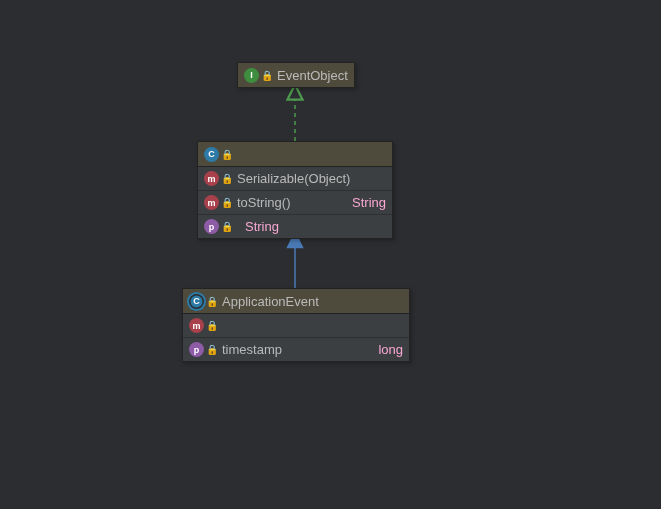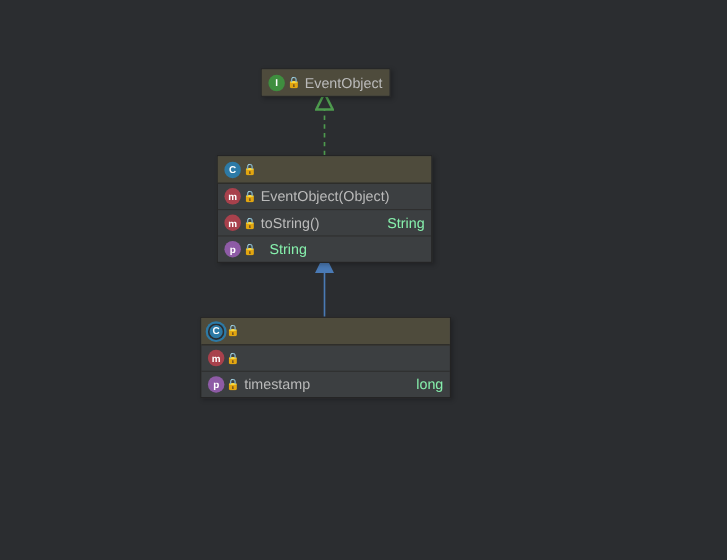--- a/index.html
+++ b/index.html
@@ -2,21 +2,21 @@
 <html><head>
 <meta charset="utf-8">
 <style>
   html,body{margin:0;padding:0;width:661px;height:509px;background:#2b2d30;font-family:"Segoe UI",Arial,sans-serif;font-size:13px;color:#bababa;overflow:hidden}
   .canvas{position:relative;width:661px;height:509px}
   .node{position:absolute;background:#3c3f41;border:1px solid #232323;box-shadow:2px 2px 4px rgba(0,0,0,.25)}
   .title{display:flex;align-items:center;height:24px;padding:0 6px;background:#4e4b3c;border-bottom:1px solid #232323}
   .row{display:flex;align-items:center;height:23px;padding:0 6px;border-bottom:1px solid #2f2f2f}
   .row:last-child{border-bottom:none}
   .name{flex:1;white-space:nowrap;overflow:hidden}
-  .type{color:#86efac;padding-left:8px}
+  .type{color:#f9a8d4;padding-left:8px}
   .badge{display:inline-flex;align-items:center;justify-content:center;width:15px;height:15px;border-radius:50%;font-size:9px;font-weight:bold;color:#fff;margin-right:2px}
   .b-i{background:#3f8e3f}
   .b-c{background:#2d7aa6}
   .b-m{background:#a8414c}
   .b-p{background:#8e5ba6}
   .lock{display:inline-block;width:12px;text-align:center;color:#c0a355;font-size:10px;margin-right:4px}
   svg.arrows{position:absolute;left:0;top:0;width:661px;height:509px;pointer-events:none}
 </style>
 </head>
 <body>
@@ -45,40 +45,41 @@
   </div>
 
   <div class="node" style="left:197px;top:141px;width:194px">
     <div class="title">
       <span class="badge b-c">C</span>
       <span class="lock">🔒</span>
     </div>
     <div class="row">
       <span class="badge b-m">m</span>
       <span class="lock">🔒</span>
-      <span class="name">EventObject(Object)</span>
+      <span class="name">Serializable(Object)</span>
       <span class="type"></span>
     </div>
     <div class="row">
       <span class="badge b-m">m</span>
       <span class="lock">🔒</span>
       <span class="name">toString()</span>
       <span class="type">String</span>
     </div>
     <div class="row">
       <span class="badge b-p">p</span>
       <span class="lock">🔒</span>
       <span class="type">String</span>
     </div>
   </div>
 
   <div class="node" style="left:182px;top:288px;width:226px">
     <div class="title">
       <span class="badge b-c" style="box-shadow:0 0 0 1.5px #2b2d30 inset,0 0 0 2px #2d7aa6">C</span>
       <span class="lock">🔒</span>
+      <span class="name">ApplicationEvent</span>
     </div>
     <div class="row">
       <span class="badge b-m">m</span>
       <span class="lock">🔒</span>
       <span class="type"></span>
     </div>
     <div class="row">
       <span class="badge b-p">p</span>
       <span class="lock">🔒</span>
       <span class="name">timestamp</span>

